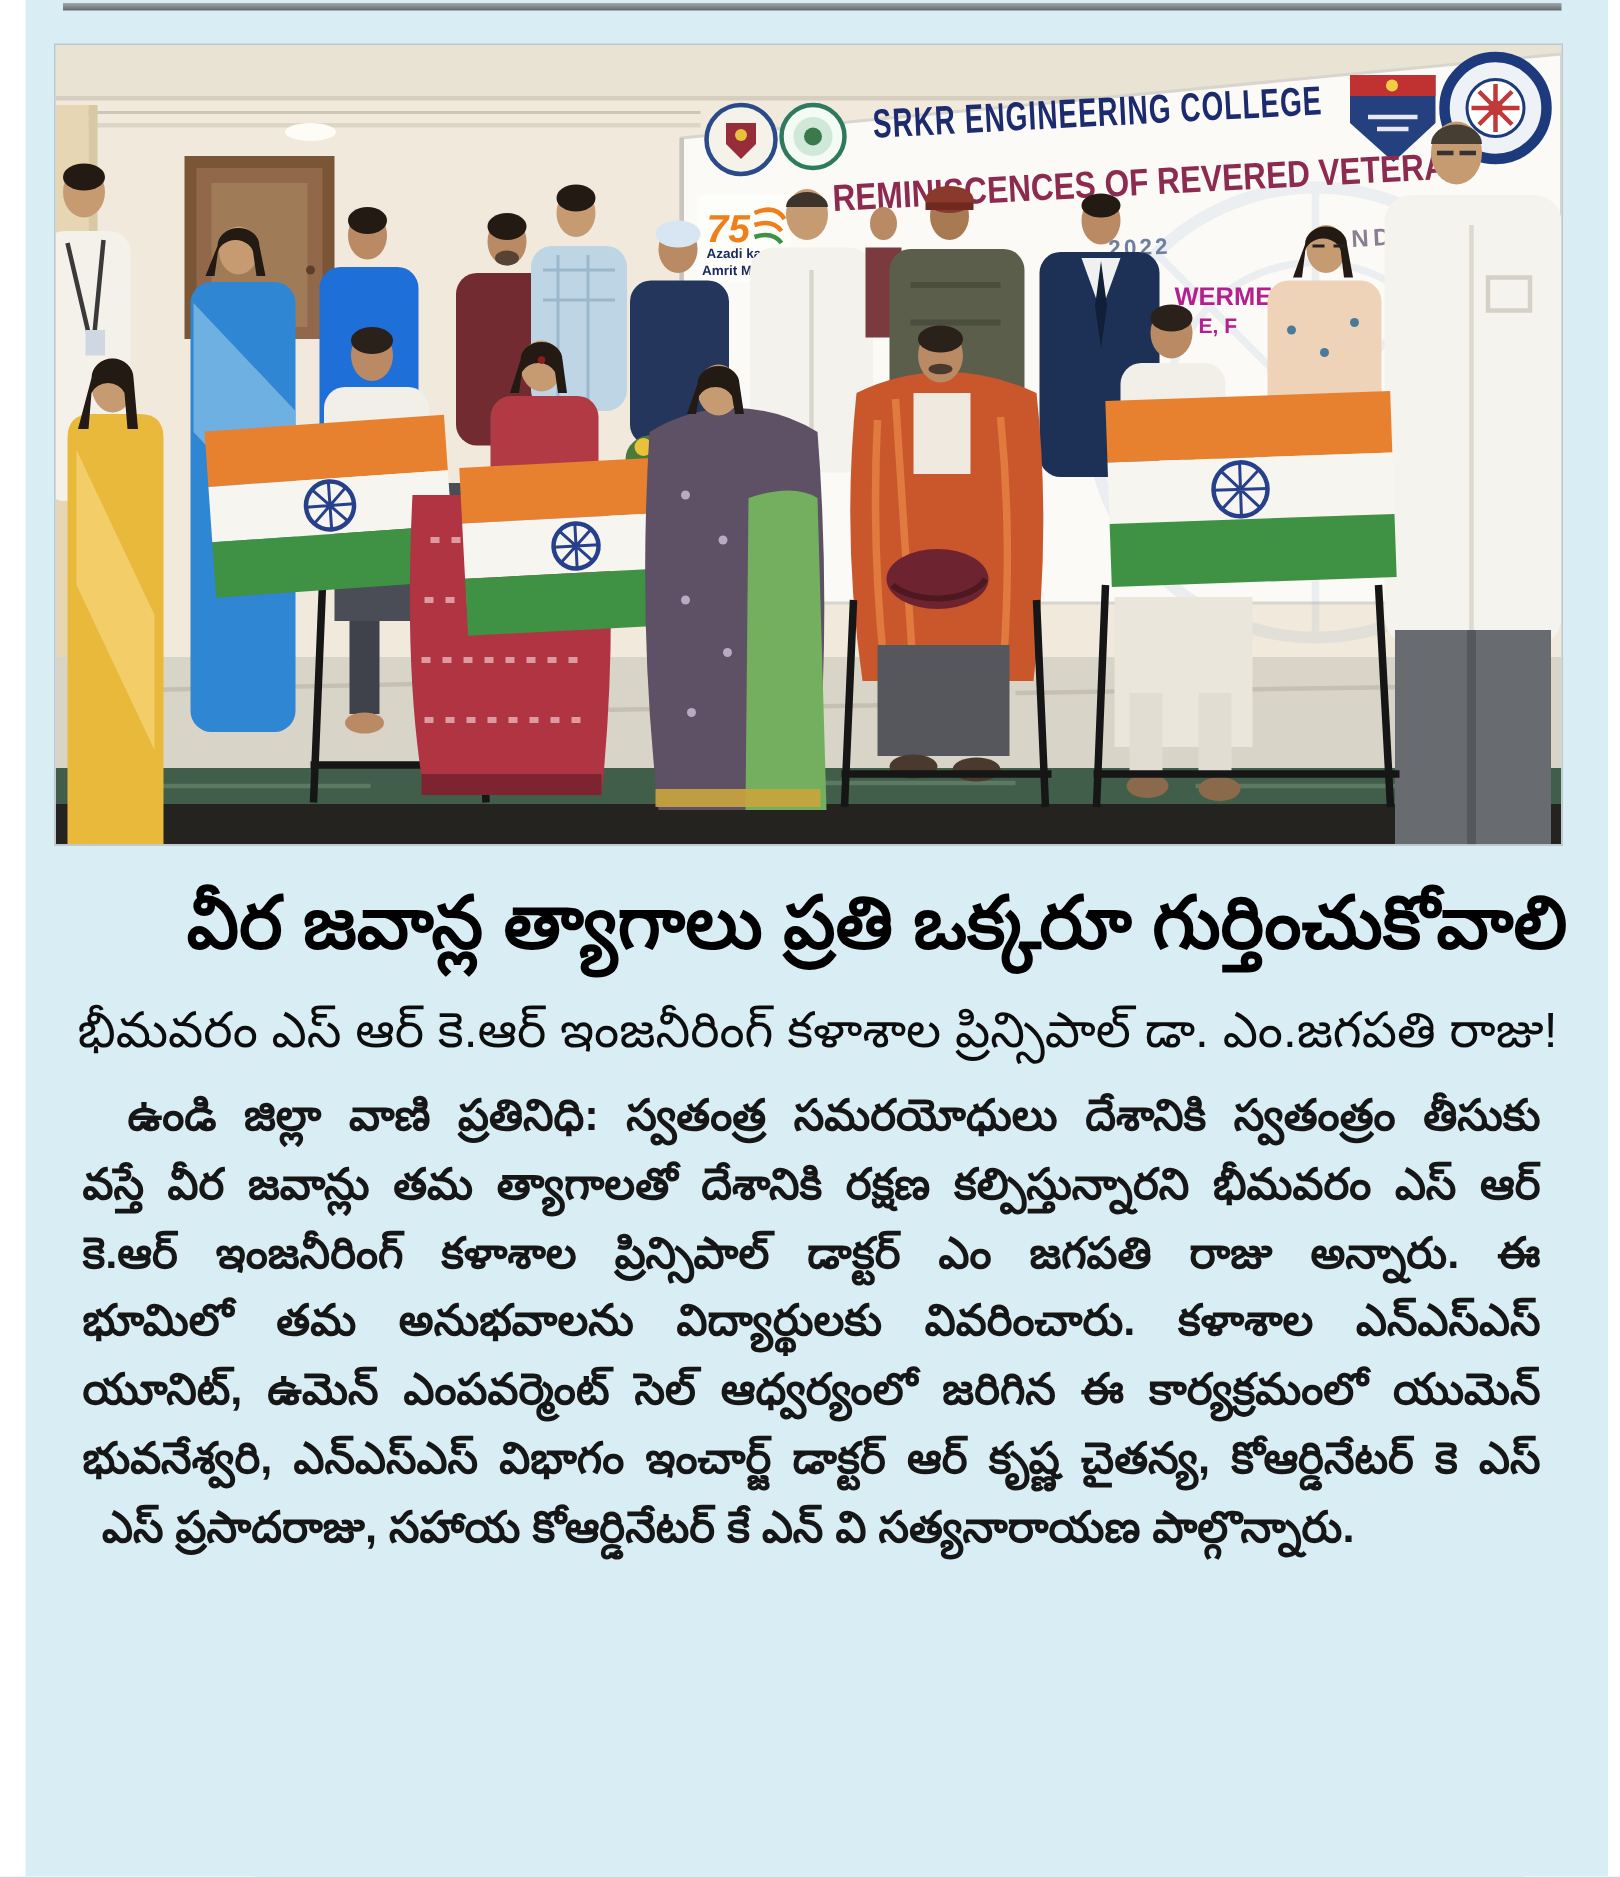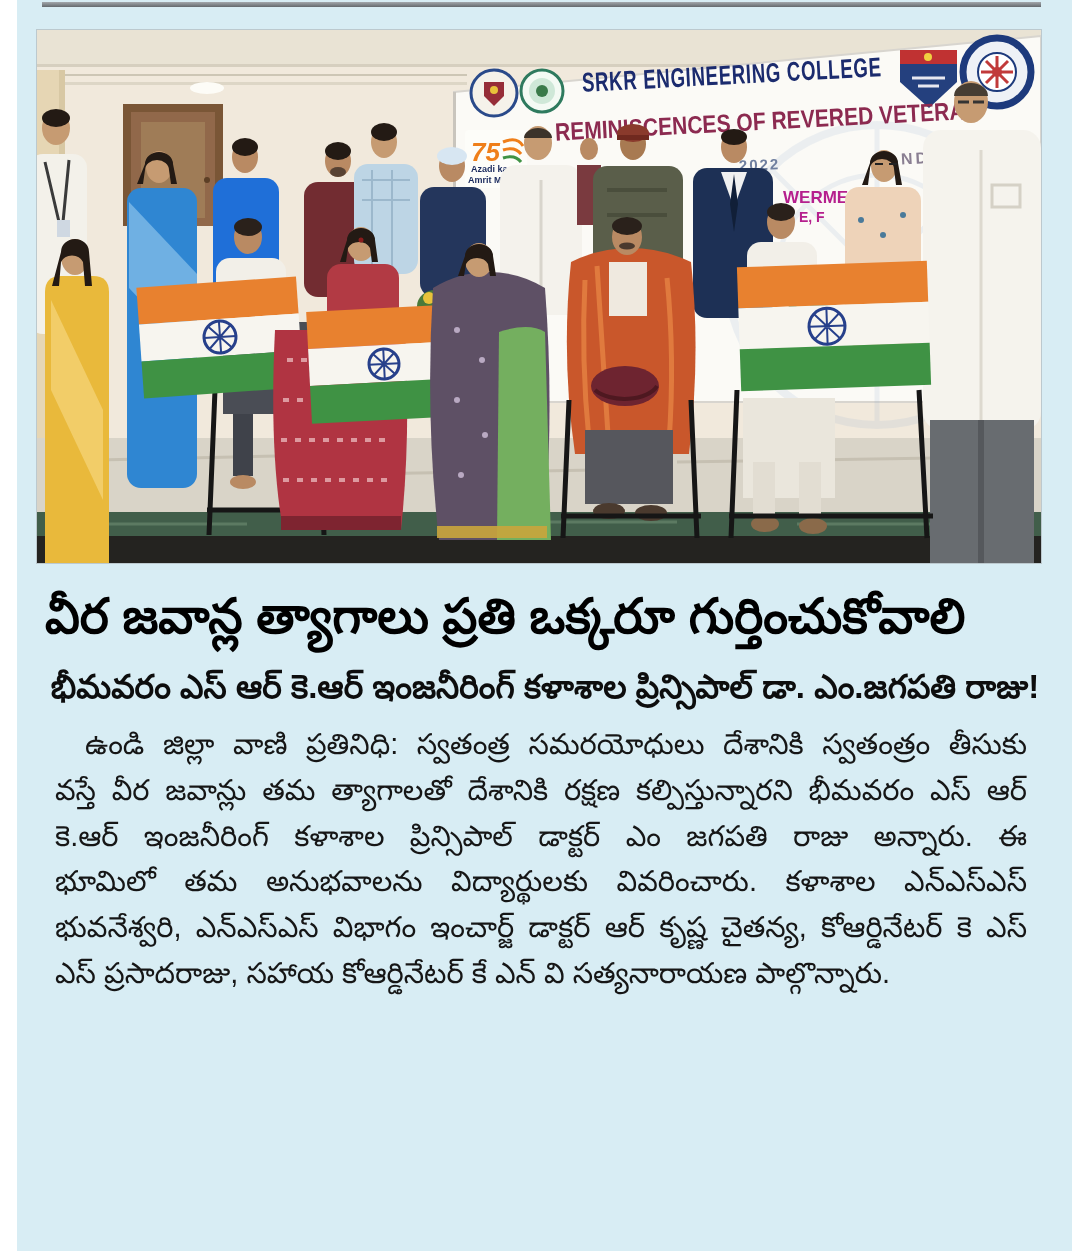--- a/index.html
+++ b/index.html
@@ -15,39 +15,40 @@
     position:absolute;left:25px;top:2px;width:999px;height:5px;
     background:linear-gradient(#a3a8ac,#64696d);
   }
   .photo-frame{
     position:absolute;left:20px;top:30px;width:1004px;height:533px;
     background:#efe8dc;outline:1px solid #bcc9ce;overflow:hidden;
   }
   .photo-frame svg{display:block;width:100%;height:100%;}
   .headline{
     position:absolute;left:28px;top:581px;width:1000px;
-    font-size:49px;font-weight:bold;color:#000;text-align:left;
+    font-size:49px;font-weight:bold;color:#000;text-align:right;
     letter-spacing:0px;line-height:70px;white-space:nowrap;
   }
   .subheadline{
     position:absolute;left:18px;top:661px;width:1020px;
-    font-size:33px;font-weight:bold;color:#0d0d0d;text-align:center;
+    font-size:33px;font-weight:normal;color:#0d0d0d;text-align:center;
     line-height:52px;white-space:nowrap;
   }
   .body-text{
     position:absolute;left:38px;top:722px;width:972px;
     font-size:29px;color:#161616;
   }
   .body-line{
     height:45.8px;line-height:45.8px;
     text-align:justify;text-align-last:justify;
     overflow:hidden;
+    font-weight:bold;
   }
   .body-line.first{padding-left:30px;}
-  .body-line.last{text-align-last:left;}
+  .body-line.last{text-align-last:left;margin-left:13px;}
 </style>
 </head>
 <body>
 
 <div class="clipping">
 
   <div class="top-rule"></div>
 
   <div class="photo-frame">
     <svg viewBox="0 0 1004 533" preserveAspectRatio="none">
@@ -314,17 +315,18 @@
   </div>
 
   <div class="headline">వీర జవాన్ల త్యాగాలు ప్రతి ఒక్కరూ గుర్తించుకోవాలి</div>
   <div class="subheadline">భీమవరం ఎస్ ఆర్ కె.ఆర్  ఇంజనీరింగ్ కళాశాల ప్రిన్సిపాల్ డా. ఎం.జగపతి రాజు!</div>
 
   <div class="body-text">
     <div class="body-line first">ఉండి జిల్లా వాణి ప్రతినిధి: స్వతంత్ర సమరయోధులు దేశానికి స్వతంత్రం తీసుకు</div>
     <div class="body-line">వస్తే వీర జవాన్లు తమ త్యాగాలతో దేశానికి రక్షణ కల్పిస్తున్నారని భీమవరం ఎస్ ఆర్</div>
     <div class="body-line">కె.ఆర్ ఇంజనీరింగ్ కళాశాల ప్రిన్సిపాల్ డాక్టర్ ఎం జగపతి రాజు అన్నారు. ఈ</div>
     <div class="body-line">భూమిలో తమ అనుభవాలను విద్యార్థులకు వివరించారు.  కళాశాల ఎన్ఎస్ఎస్</div>
+    <div class="body-line">యూనిట్, ఉమెన్ ఎంపవర్మెంట్ సెల్ ఆధ్వర్యంలో జరిగిన ఈ కార్యక్రమంలో యుమెన్</div>
     <div class="body-line">భువనేశ్వరి, ఎన్ఎస్ఎస్ విభాగం ఇంచార్జ్ డాక్టర్ ఆర్ కృష్ణ చైతన్య, కోఆర్డినేటర్ కె ఎస్</div>
     <div class="body-line last">ఎస్ ప్రసాదరాజు, సహాయ కోఆర్డినేటర్ కే ఎన్ వి సత్యనారాయణ పాల్గొన్నారు.</div>
   </div>
 
 </div>
 
 </body></html>

